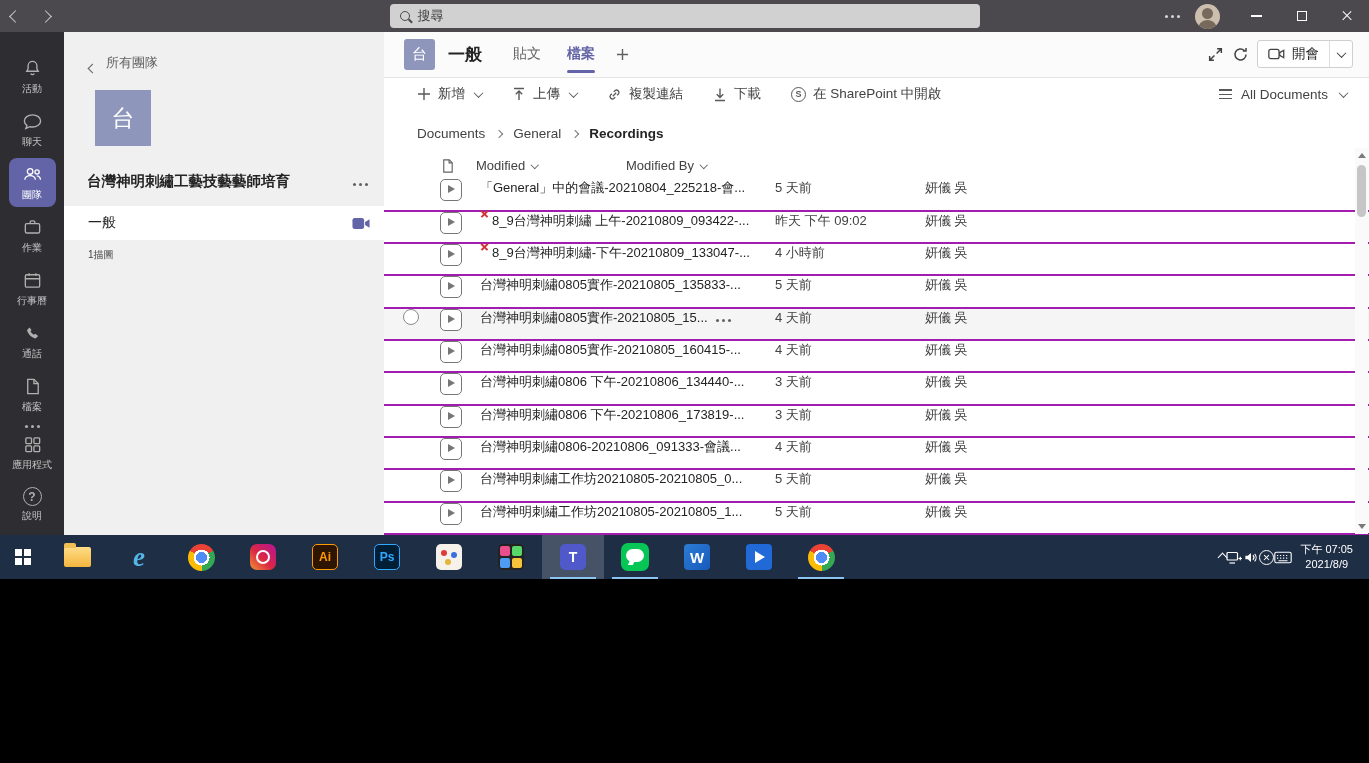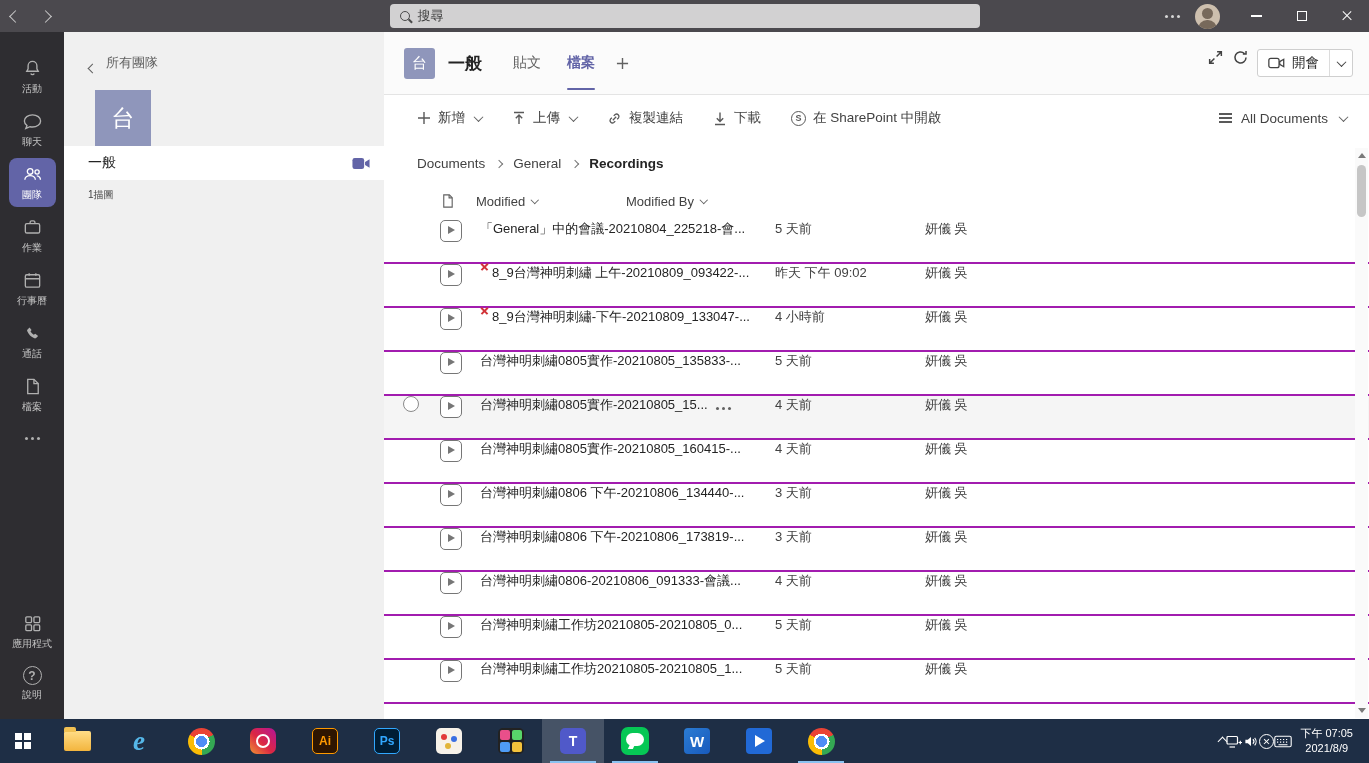--- a/index.html
+++ b/index.html
@@ -1,17 +1,17 @@
 <!DOCTYPE html>
 <html><head>
 <meta charset="utf-8">
 <style>
   *{margin:0;padding:0;box-sizing:border-box}
   html,body{width:1369px;height:763px;overflow:hidden;font-family:"Liberation Sans",sans-serif;background:#000}
-  .screen{position:relative;width:1369px;height:763px;display:flex;flex-direction:column;background:#a16207}
+  .screen{position:relative;width:1369px;height:579px;display:flex;flex-direction:column;background:#a16207}
 
   
   .titlebar{flex:0 0 32px;background:#4b494e;display:flex;align-items:center;position:relative;color:#d6d6d6;z-index:5}
   .nav-btn{width:30px;height:32px;display:flex;align-items:center;justify-content:center;color:#c9c9c9}
   .chv{display:inline-block;width:7px;height:7px;border-right:1.5px solid currentColor;border-bottom:1.5px solid currentColor}
   .chv.down{transform:rotate(45deg) translate(-1px,-1px)}
   .chv.up{transform:rotate(-135deg)}
   .chv.left{transform:rotate(135deg)}
   .chv.right{transform:rotate(-45deg)}
   .chv.big{width:9px;height:9px}
@@ -61,21 +61,21 @@
   
   .main{flex:1;display:flex;flex-direction:column;background:#fff;position:relative;min-width:0}
   .mh{height:63px;background:#fbfbfb;border-bottom:1px solid #e4e4e4;display:flex;align-items:center;padding:0 16px 0 20px}
   .mh-avatar{width:31px;height:31px;border-radius:3px;background:#8f96bb;color:#fff;display:flex;align-items:center;justify-content:center;font-size:15px;flex:none}
   .mh-title{font-size:17px;font-weight:bold;color:#242424;margin-left:13px}
   .mh-tabs{display:flex;margin-left:18px;height:100%}
   .tab{display:flex;align-items:center;padding:0 13px;font-size:14px;color:#616161;position:relative}
   .tab.active{color:#6264a7;font-weight:bold}
   .tab.active::after{content:"";position:absolute;left:13px;right:13px;bottom:4px;height:2.5px;background:#6264a7;border-radius:2px}
   .add-tab{display:flex;align-items:center;padding:0 8px;color:#616161}
-  .mh-right{margin-left:auto;display:flex;align-items:flex-start;gap:8px;color:#424242}
+  .mh-right{margin-left:auto;display:flex;align-items:center;gap:8px;color:#424242}
   .icon-btn{display:flex;align-items:center;justify-content:center;color:#424242}
   .meet-btn{display:flex;align-items:stretch;border:1px solid #cfcfcf;border-radius:3px;background:#fff;height:28px;overflow:hidden}
   .meet-main{display:flex;align-items:center;gap:7px;padding:0 10px;font-size:13.5px;color:#242424}
   .meet-split{width:23px;display:flex;align-items:center;justify-content:center;border-left:1px solid #dcdcdc;color:#424242}
 
   .tbar{height:46px;display:flex;align-items:center;padding:0 22px 0 33px;font-size:13.5px;color:#424242;gap:30px}
   .tbtn{display:flex;align-items:center;gap:7px;white-space:nowrap}
   .tbtn .chv{color:#616161;margin-left:3px}
   .view-btn{margin-left:auto;display:flex;align-items:center;gap:9px}
   .bars{display:flex;flex-direction:column;gap:2.5px}
@@ -259,20 +259,24 @@
     </div>
 
     <div class="sidebar">
       <div class="sb-back">
         <span class="chv left"></span>
         <span>所有團隊</span>
       </div>
       <div class="team-avatar">
           <span>台</span>
         </div>
+      <div class="team-name-row">
+        <span class="team-name">台灣神明刺繡工藝技藝藝師培育</span>
+        <span class="team-more"><span class="dots"></span></span>
+      </div>
       <div class="channel active">
         <span>一般</span>
         <span class="cam">
           <svg width="18" height="13" viewBox="0 0 20 14" fill="currentColor">
               <rect x="0.5" y="1" width="13" height="12" rx="2.5"></rect>
               <path d="M14.5 5.2l5-3v9.6l-5-3z"></path>
             </svg>
         </span>
       </div>
       <div class="channel sub">

